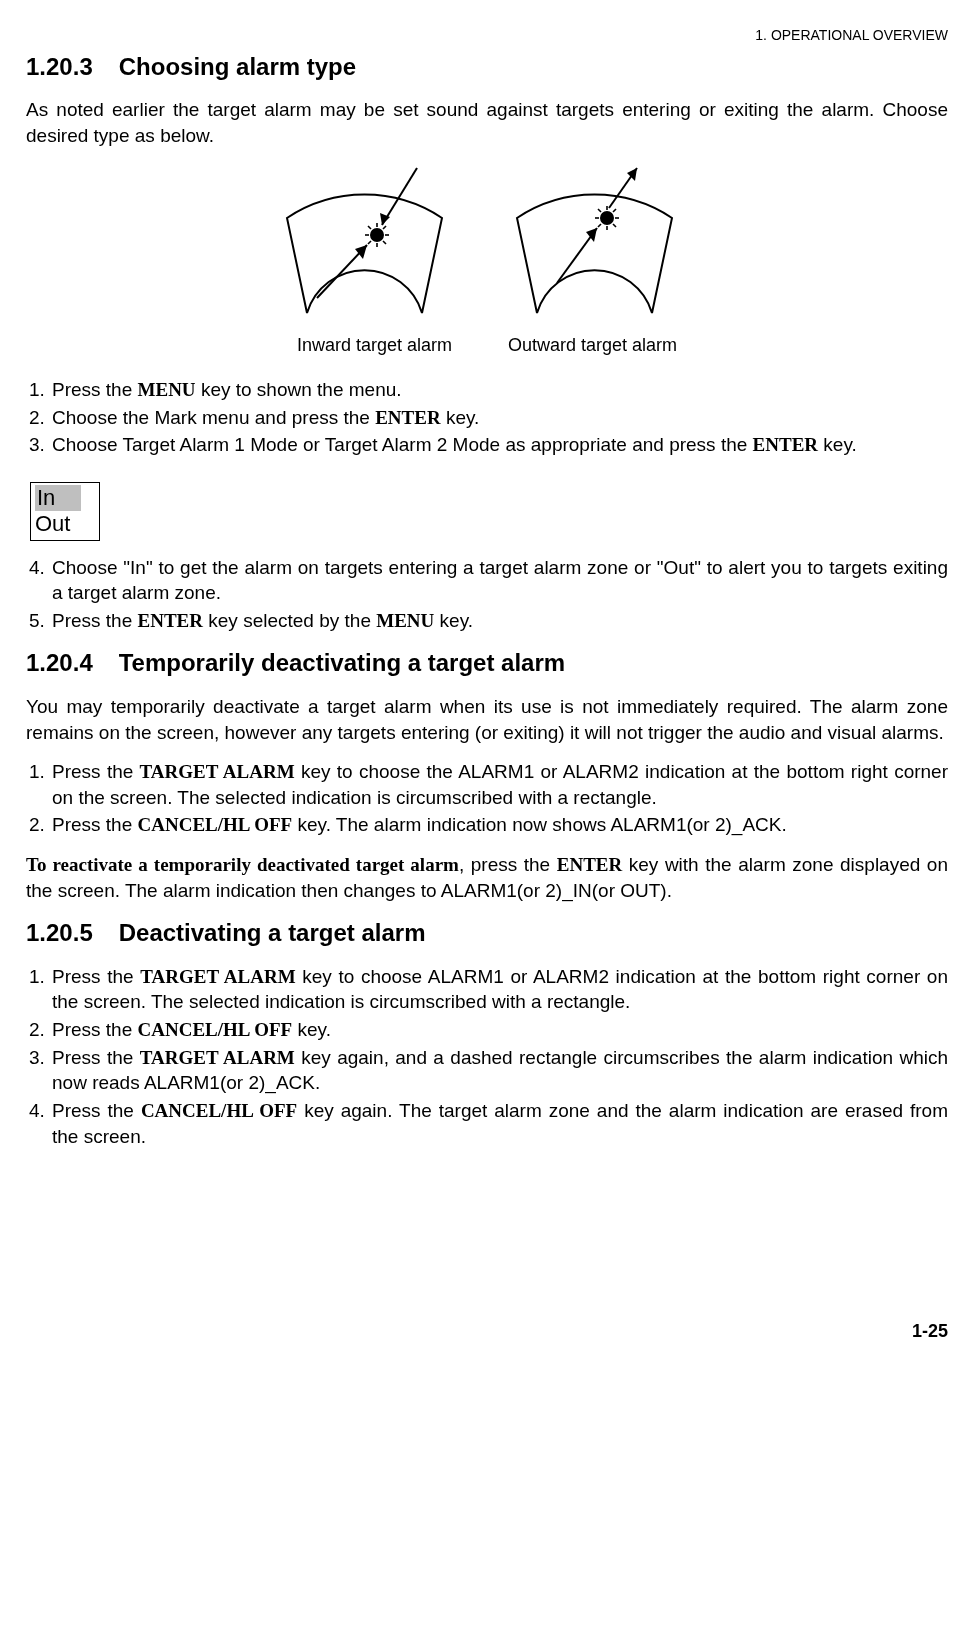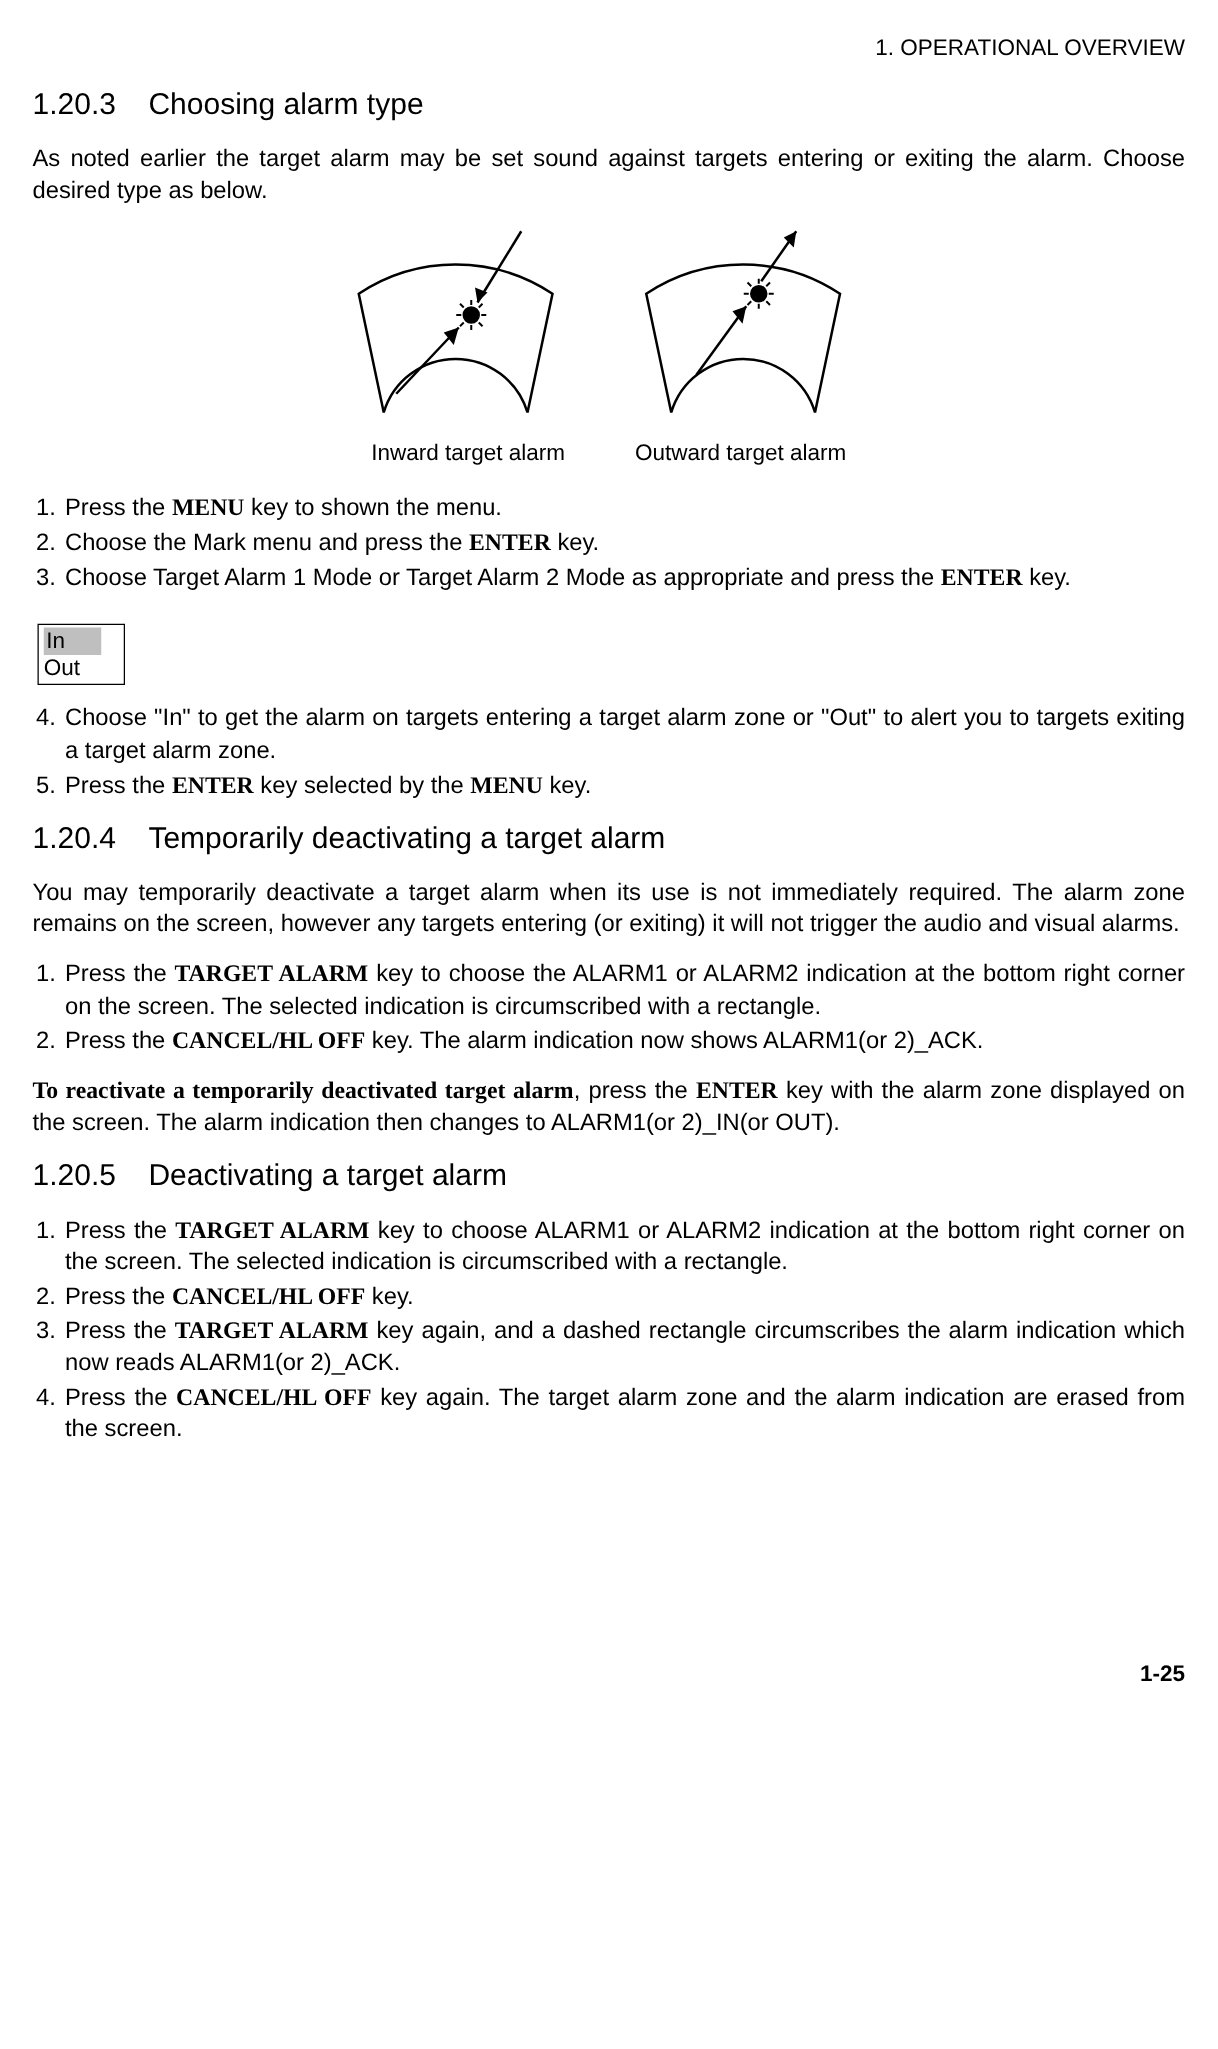--- a/index.html
+++ b/index.html
@@ -7,26 +7,26 @@
     font-size: 19px;
     line-height: 1.35;
     color: #000;
     background: #fff;
     margin: 0;
     padding: 26px 26px 20px 26px;
     width: 922px;
   }
   .running-header {
     text-align: right;
-    font-size: 18px;
-    margin-bottom: 18px;
+    font-size: 14px;
+    margin-bottom: 6px;
   }
   h2 {
     font-size: 24px;
-    font-weight: normal;
+    font-weight: bold;
     margin: 0 0 14px 0;
   }
   h2 .secnum {
     display: inline-block;
     margin-right: 26px;
   }
   p {
     margin: 0 0 14px 0;
     text-align: justify;
   }
@@ -59,21 +59,21 @@
     margin-bottom: 2px;
     padding-left: 2px;
     text-align: justify;
   }
   .menu-box {
     display: inline-block;
     border: 1px solid #000;
     margin: 10px 0 14px 4px;
     padding: 2px 2px;
     min-width: 64px;
-    font-size: 18px;
+    font-size: 22px;
     line-height: 1.2;
   }
   .menu-box .selected {
     background: #bfbfbf;
     display: inline-block;
     width: 42px;
     padding: 0 2px;
   }
   .menu-box .row {
     padding: 0 4px 0 2px;

